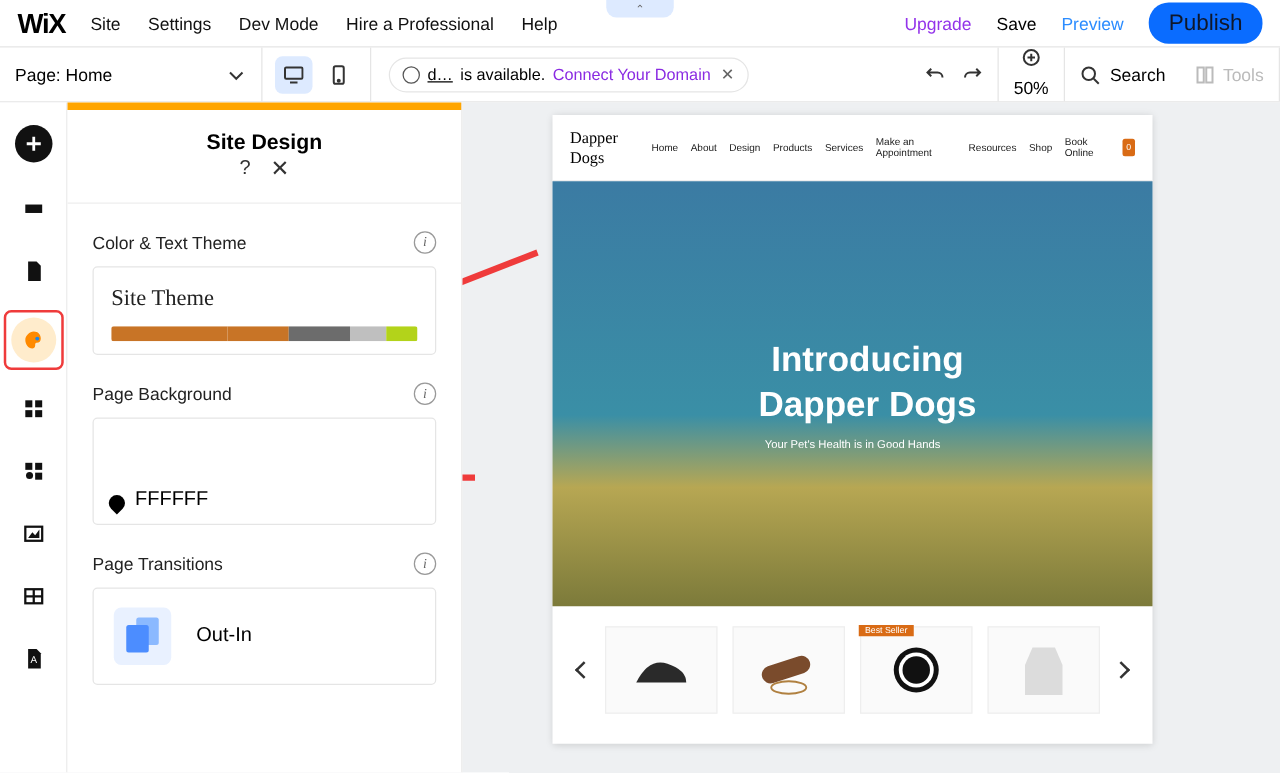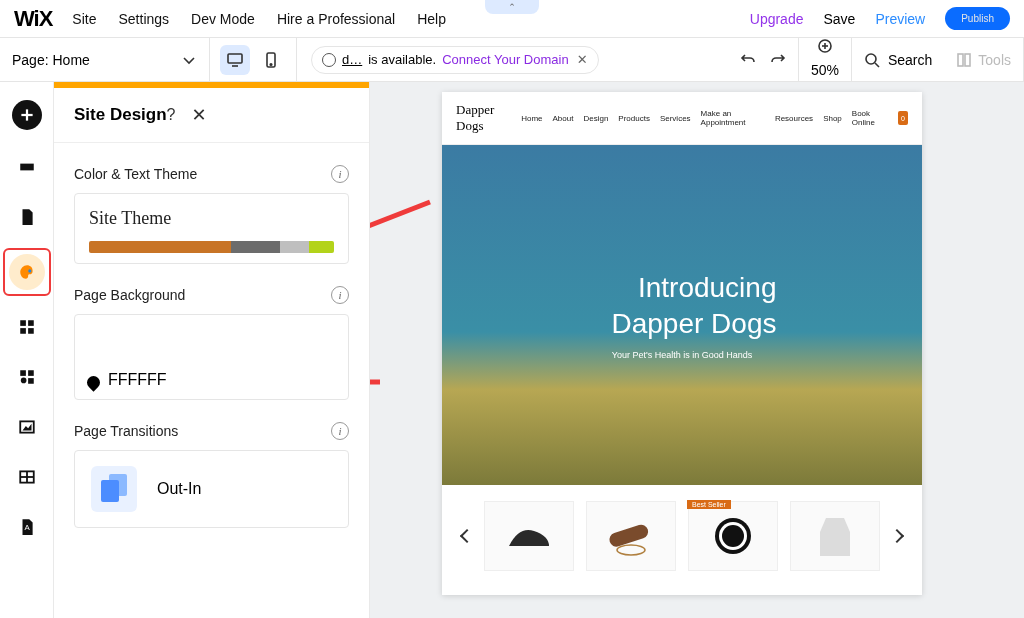--- a/index.html
+++ b/index.html
@@ -6,21 +6,21 @@
   html, body { width: 1024px; height: 618px; overflow: hidden; background: #fff; color: #000; }
 
   
   .topbar { height: 38px; display: flex; align-items: center; padding: 0 14px; border-bottom: 1px solid #e5e5e5; position: relative; }
   .logo { font-size: 22px; font-weight: 900; letter-spacing: -1px; margin-right: 20px; font-family: Arial Black, Arial; }
   .menu { display: flex; gap: 22px; font-size: 14px; color: #111; }
   .menu span { cursor: pointer; }
   .top-right { margin-left: auto; display: flex; align-items: center; gap: 20px; font-size: 14px; }
   .upgrade { color: #9333ea; cursor: pointer; }
   .preview { color: #2b8cff; cursor: pointer; }
-  .publish { background: #0a6cff; color: #e5e5e5; padding: 6px 16px; border-radius: 16px; font-size: 10px; cursor: pointer; }
+  .publish { background: #0a6cff; color: #0f172a; padding: 6px 16px; border-radius: 16px; font-size: 18px; cursor: pointer; }
   .top-caret { position: absolute; left: 50%; top: 0; transform: translateX(-50%); width: 54px; height: 14px; background: #ddeaff; border-radius: 0 0 8px 8px; display:flex;align-items:center;justify-content:center;font-size:9px;color:#666; }
 
   
   .toolbar2 { height: 44px; display: flex; align-items: stretch; border-bottom: 1px solid #e5e5e5; background:#fff; }
   .tcell { display: flex; align-items: center; padding: 0 12px; border-right: 1px solid #e5e5e5; }
   .page-dd { width: 210px; font-size: 14px; justify-content: space-between; }
   .page-dd .label { color:#000; }
   .devices { gap: 6px; padding: 0 10px; }
   .dev-btn { width: 30px; height: 30px; border-radius: 6px; display:flex;align-items:center;justify-content:center; }
   .dev-active { background: #ddeaff; }
@@ -42,21 +42,21 @@
   .rail { width:54px; background:#fff; border-right:1px solid #e9e9e9; display:flex; flex-direction:column; align-items:center; gap:24px; padding-top:18px; }
   .rail-btn { width:26px; height:26px; border-radius:50%; display:flex; align-items:center; justify-content:center; color:#111; }
   .rail-btn.black { background:#111; color:#fff; width:30px;height:30px; }
   .rail-btn.sel { background:#ffeccc; color:#ff8a00; position:relative; width:36px; height:36px; }
   .rail-sel-box { position:absolute; border:2px solid #ef3b3b; border-radius:6px; width:48px; height:48px; }
   .rail svg { width:18px; height:18px; }
 
   
   .panel { width: 316px; background:#fff; border-right:1px solid #e9e9e9; position:relative; display:flex; flex-direction:column; }
   .panel-stripe { height:6px; background:#ffa500; }
-  .panel-head { display:flex; align-items:center; justify-content:flex-start; padding:16px 20px; border-bottom:1px solid #eee; }
+  .panel-head { display:flex; align-items:center; justify-content:flex-end; padding:16px 20px; border-bottom:1px solid #eee;flex-direction:column; }
   .panel-title { font-size:17px; font-weight:700; }
   .panel-close { display:flex; gap:16px; align-items:center; color:#333; }
   .panel-body { padding: 16px 20px 24px; overflow:auto; }
   .sec-label { font-size:14px; color:#222; margin-top:6px; margin-bottom:10px; display:flex; justify-content:space-between; align-items:center; }
   .info-c { width:18px;height:18px;border:1.4px solid #999;border-radius:50%;display:inline-flex;align-items:center;justify-content:center;font-size:11px;color:#666;font-style:italic;font-family:Georgia,serif;}
   .card { border:1px solid #e5e5e5; border-radius:4px; background:#fff; padding:14px 14px 10px; margin-bottom:22px; position:relative; }
   .theme-title { font-family: Georgia, 'Times New Roman', serif; font-size:18px; color:#222; }
   .theme-sub { font-size:12px; color:#555; margin-top:4px; }
   .palette { display:flex; height:12px; margin-top:12px; border-radius:2px; overflow:hidden; }
   .palette span { display:block; height:100%; }
@@ -68,21 +68,21 @@
   .trans-thumb .f2 { position:absolute; width:18px;height:22px;background:#8bb9ff;border-radius:2px; left:18px; top:8px;}
 
   
   .canvas-wrap { flex:1; position:relative; overflow:hidden; }
   .canvas { position:absolute; left:72px; top:10px; width:480px; background:#fff; box-shadow:0 1px 6px rgba(0,0,0,.15); }
   .site-head { display:flex; align-items:center; justify-content:space-between; padding:10px 14px; font-size:10px; border-bottom:1px solid #eee;}
   .site-logo { font-family: Georgia, serif; font-size:13px; }
   .site-nav { display:flex; gap:10px; font-size:8px; color:#222; align-items:center;}
   .cart { width:12px;height:14px;background:#d96b15;border-radius:2px;position:relative;display:flex;align-items:center;justify-content:center;color:#fff;font-size:7px; }
   .hero { height:340px; background:linear-gradient(180deg,#3b7ba3 0%, #3a8fa6 55%, #b7a753 72%, #7c7a3a 100%); display:flex; flex-direction:column; align-items:center; justify-content:center; color:#fff; font-family:Georgia,serif; position:relative; }
-  .hero h1 { font-size:28px; font-weight:400; text-align:right; line-height:1.3;margin-left:24px; }
+  .hero h1 { font-size:28px; font-weight:700; text-align:center; line-height:1.3;margin-left:24px; }
   .hero p { font-size:9px; margin-top:8px; font-family:Arial; }
   .products { display:flex; gap:12px; padding:16px 20px 24px; align-items:center; }
   .pnav { width:10px;height:10px;border-left:2px solid #333;border-bottom:2px solid #333; }
   .pnav.l { transform:rotate(45deg);} .pnav.r { transform:rotate(-135deg);}
   .pitem { flex:1; height:70px; background:#fafafa; border:1px solid #eee; position:relative; display:flex;align-items:center;justify-content:center;}
   .badge { position:absolute; top:-2px; left:-2px; background:#d96b15; color:#fff; font-size:7px; padding:1px 5px; }
 
   
   .arrow { position:absolute; pointer-events:none; }
 </style>

